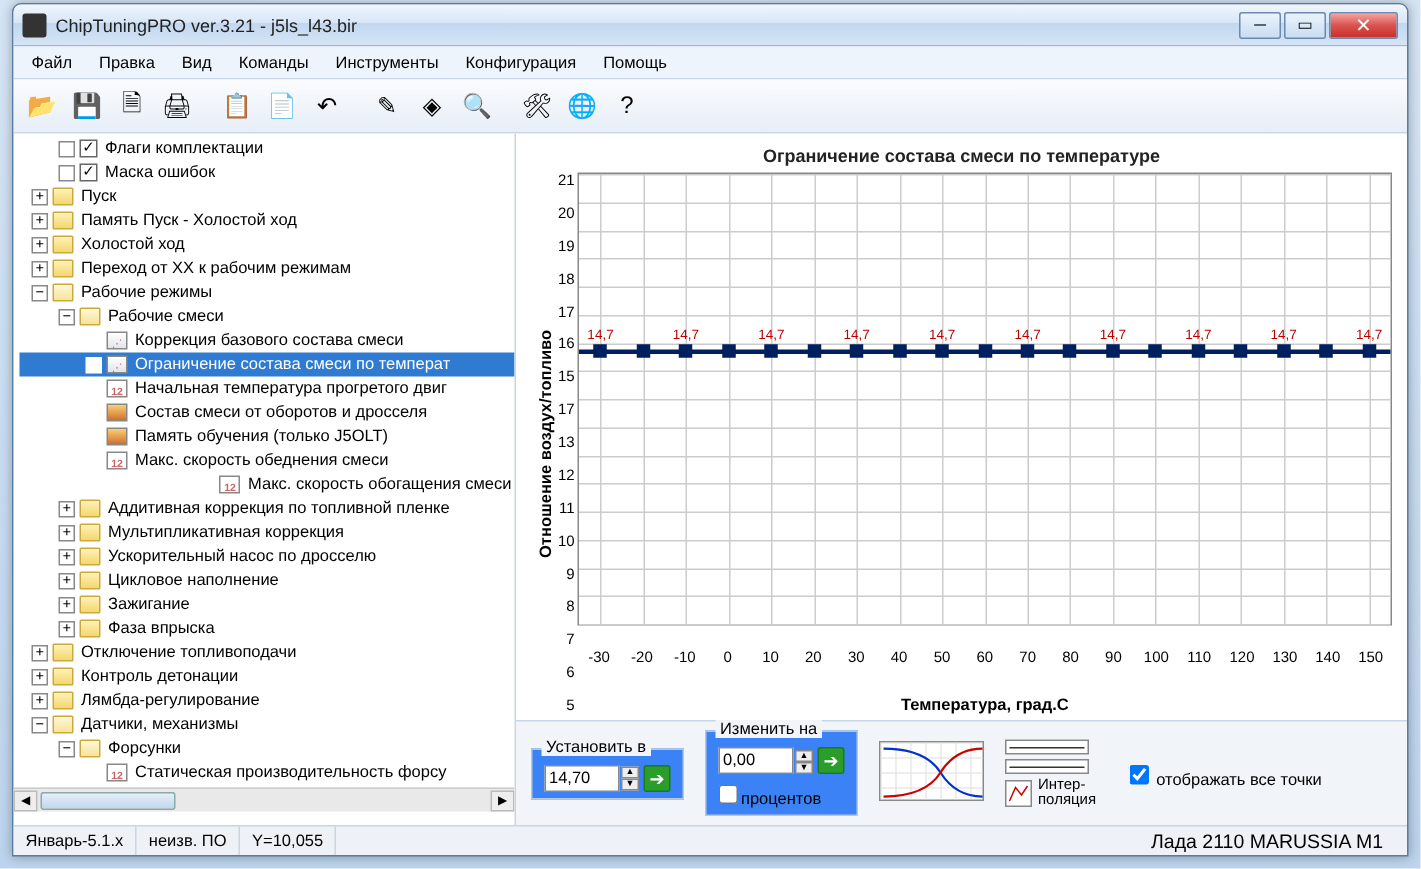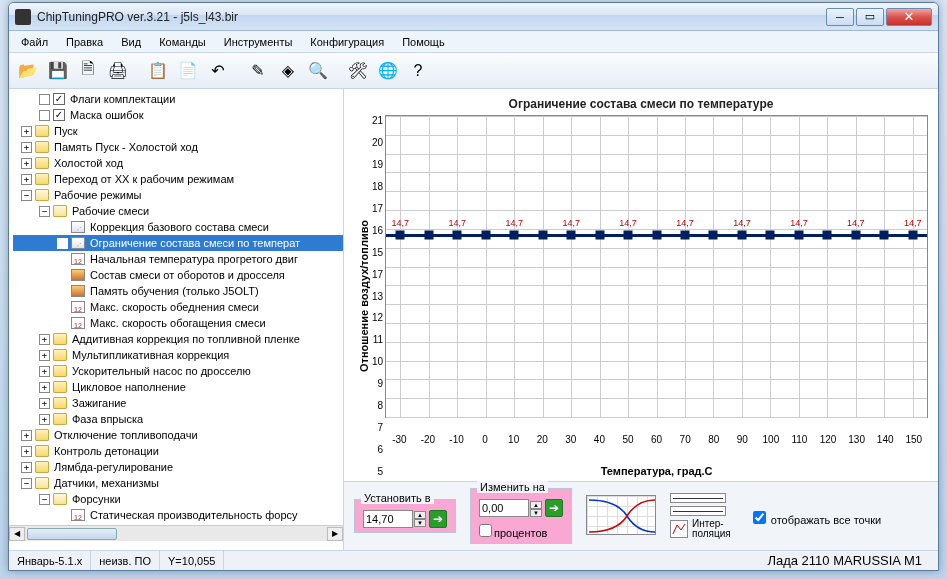--- a/index.html
+++ b/index.html
@@ -48,21 +48,21 @@
 .gridline-h, .gridline-v { position: absolute; background: #ccc; }
 .gridline-h { height: 1px; left: 0; right: 0; }
 .gridline-v { width: 1px; top: 0; bottom: 0; }
 .dataline { position: absolute; left: 0; right: 0; height: 3px; background: #001f5f; }
 .datapoint { position: absolute; width: 9px; height: 9px; background: #001f5f; transform: translate(-50%,-50%); }
 .datalabel { position: absolute; font-size: 9px; color: #b00; transform: translate(-50%,-100%); white-space: nowrap;}
 .xaxis { display: flex; padding-top: 2px; font-size: 10px; justify-content: center; }
 .xaxis .tick { flex: 1; text-align: center; }
 .xlabel { text-align: center; font-size: 11px; font-weight: bold; margin-top: 6px; }
 .controls { border-top: 1px solid #c7d5e6; background: #f1f5fa; padding: 6px 10px; display: flex; align-items: center; gap: 14px; font-size: 11px; }
-.fieldset { border: 1px solid #b8c6d8; padding: 6px 8px 4px 8px; position: relative; background:#f9a8d4; }
+.fieldset { border: 1px solid #b8c6d8; padding: 6px 8px 4px 8px; position: relative; background:#3b82f6; }
 .fieldset > legend, .fslabel { position: absolute; top: -8px; left: 6px; background: #f1f5fa; padding: 0 3px; font-size: 11px; }
 .numinput { width: 50px; height: 18px; border: 1px solid #888; font-size: 11px; padding: 0 2px; }
 .gobtn { width: 18px; height: 18px; background: #2a9d2a; color: #fff; display: inline-flex; align-items: center; justify-content: center; margin-left: 3px; border:1px solid #1c7a1c; border-radius:2px; font-size:12px; }
 .spin { display:inline-flex; flex-direction:column; margin-left:1px; }
 .spin span { width:12px; height:8px; border:1px solid #888; background:#eee; font-size:6px; text-align:center; line-height:6px; }
 .chk { margin: 4px 2px 0 0;}
 .sketch { width: 70px; height: 40px; border: 1px solid #888; background: #fff; position: relative; display:inline-block; }
 .sketch .sgrid { position:absolute; inset:0; background-image: linear-gradient(to right,#ddd 1px,transparent 1px),linear-gradient(to bottom,#ddd 1px,transparent 1px); background-size: 10px 10px;}
 .interp-row { display:flex; align-items:center; gap:4px; }
 .mini { width: 56px; height: 10px; border:1px solid #888; background:#fff; display:block; margin-bottom:3px; position:relative;}
@@ -181,21 +181,21 @@
           <div class="tnode" style="padding-left: 44px;">
             <span class="twister blank"></span>
             <span class="ticon leaf-3d"></span>
             <span class="tlabel">Память обучения (только J5OLT)</span>
           </div>
           <div class="tnode" style="padding-left: 44px;">
             <span class="twister blank"></span>
             <span class="ticon leaf-12">12</span>
             <span class="tlabel">Макс. скорость обеднения смеси</span>
           </div>
-          <div class="tnode" style="padding-left: 44px;">
+          <div class="tnode" style="padding-left: 44px; justify-content: flex-end;">
             <span class="twister blank"></span>
             <span class="ticon leaf-12">12</span>
             <span class="tlabel">Макс. скорость обогащения смеси</span>
           </div>
           <div class="tnode" style="padding-left: 26px;">
             <span class="twister ">+</span>
             <span class="ticon folder"></span>
             <span class="tlabel">Аддитивная коррекция по топливной пленке</span>
           </div>
           <div class="tnode" style="padding-left: 26px;">

